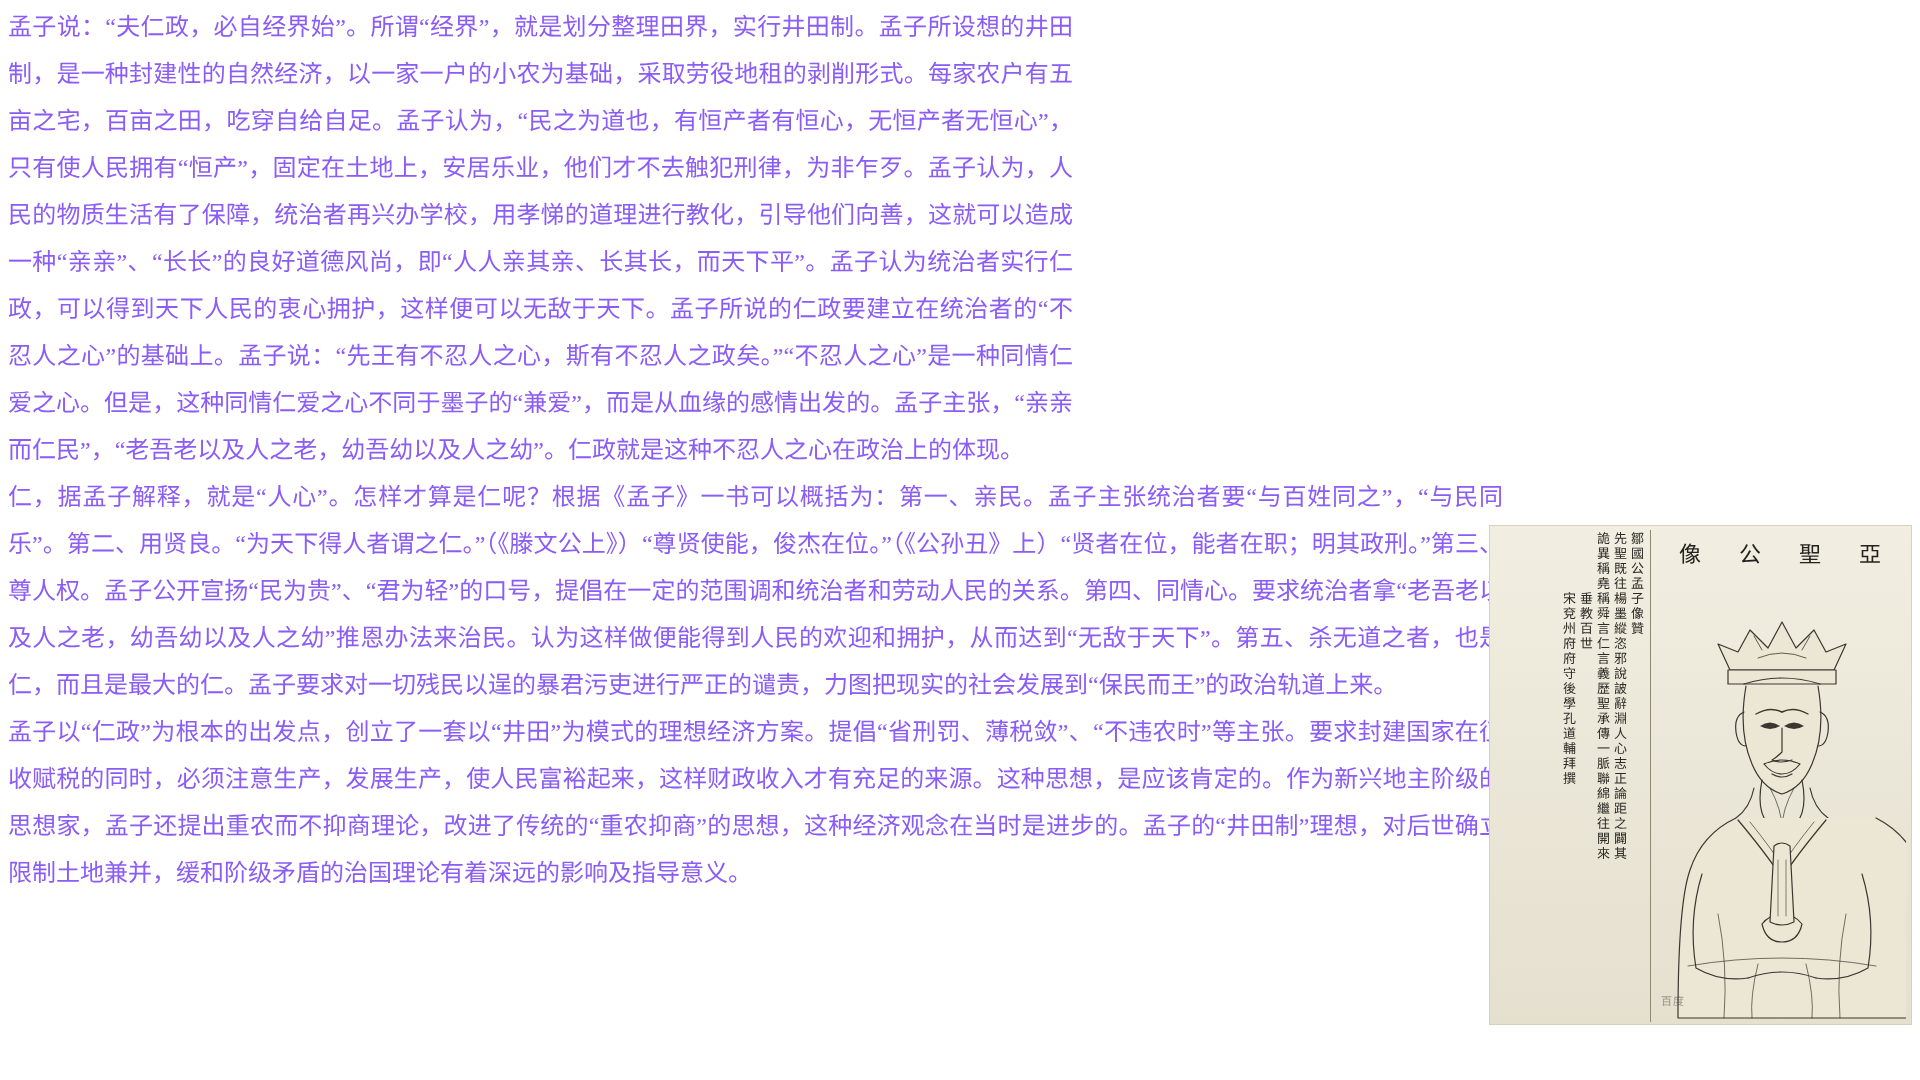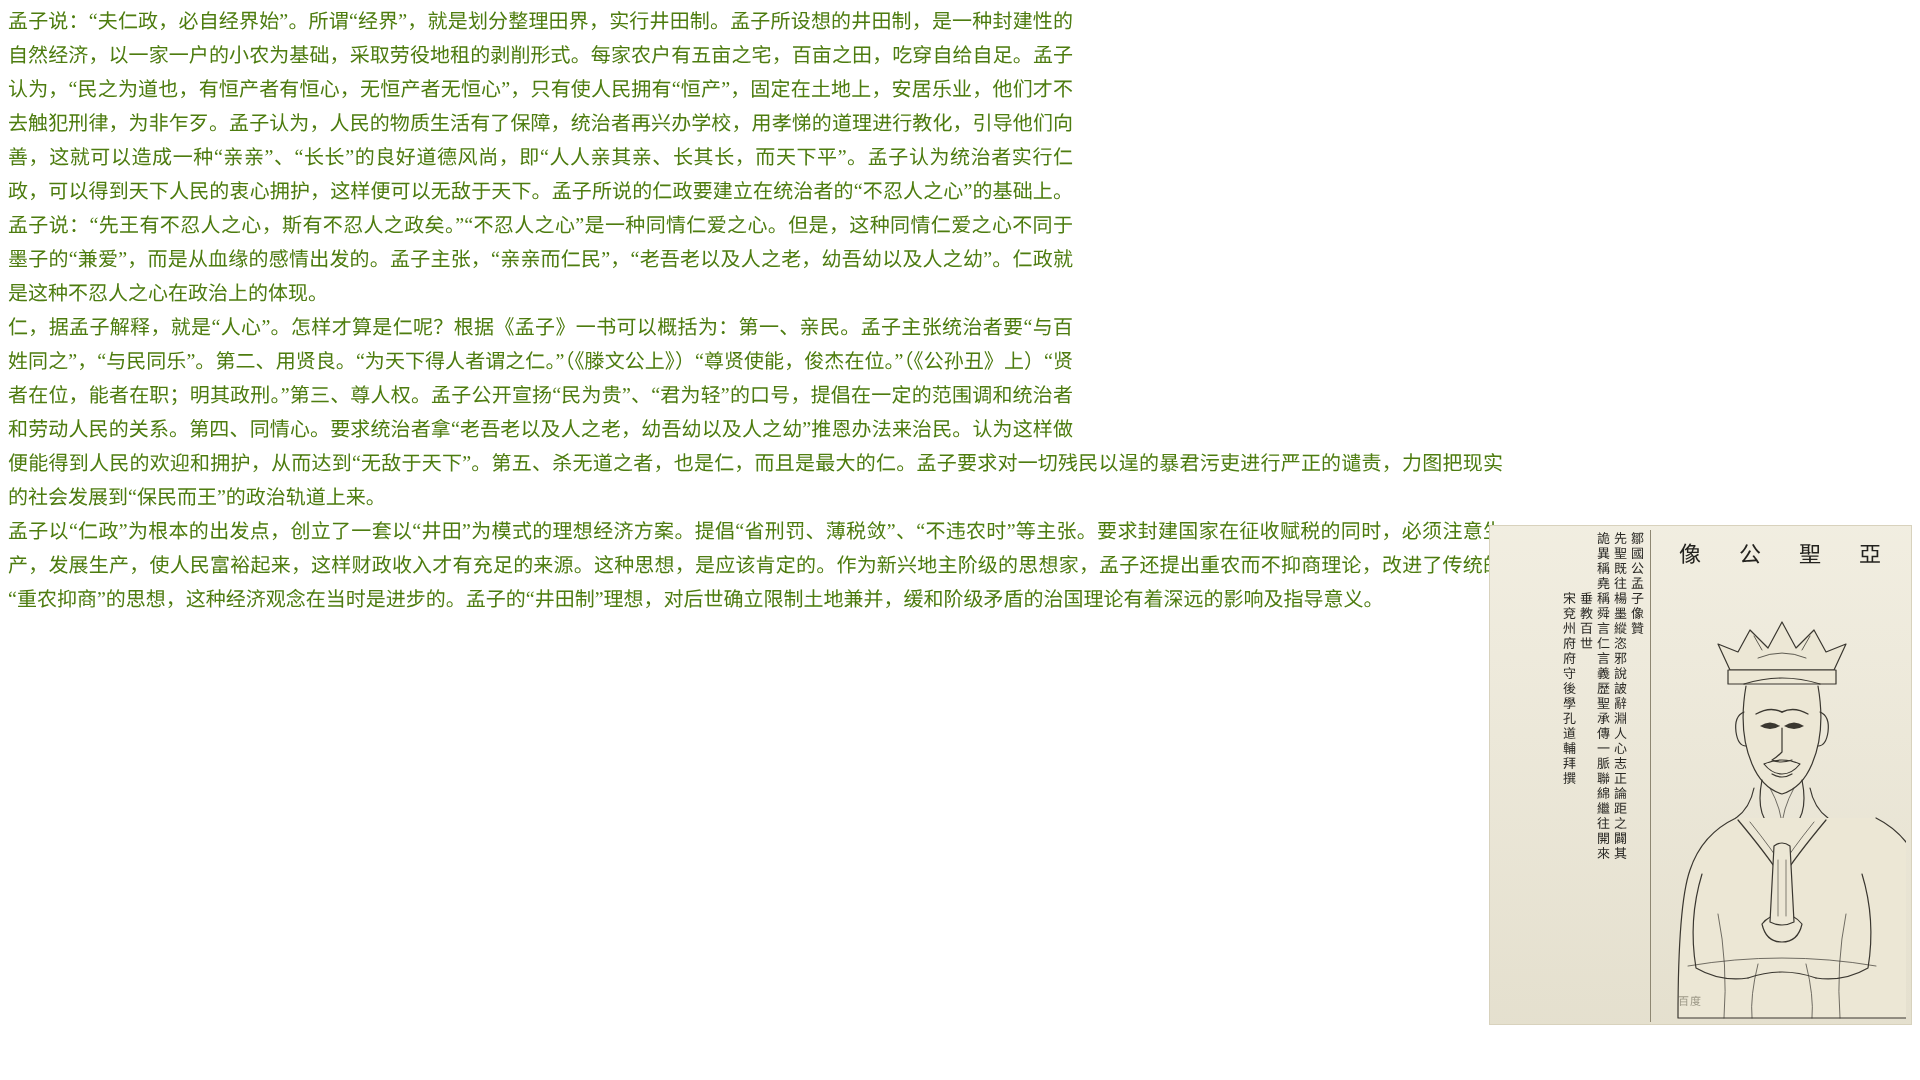--- a/index.html
+++ b/index.html
@@ -17,23 +17,23 @@
     position: relative;
     width: 1920px;
     height: 1080px;
     background: #ffffff;
   }
   .article {
     position: absolute;
     left: 8px;
     top: 4px;
     width: 1495px;
-    font-size: 20px;
-    line-height: 34px;
-    color: #4d7c0f;
+    font-size: 24px;
+    line-height: 47px;
+    color: #8b5cf6;
     text-align: justify;
     text-justify: inter-ideograph;
   }
   .article p {
     margin: 0;
     padding: 0;
     text-indent: 0;
   }
   
   .float-spacer {
@@ -107,21 +107,21 @@
   }
   .fig-portrait {
     position: absolute;
     left: 168px;
     top: 48px;
     width: 248px;
     height: 448px;
   }
   .fig-watermark {
     position: absolute;
-    left: 188px;
+    left: 171px;
     bottom: 16px;
     font-size: 11px;
     color: rgba(90,85,70,0.55);
     letter-spacing: 1px;
   }
 </style>
 </head>
 <body>
 
 <div id="page">

